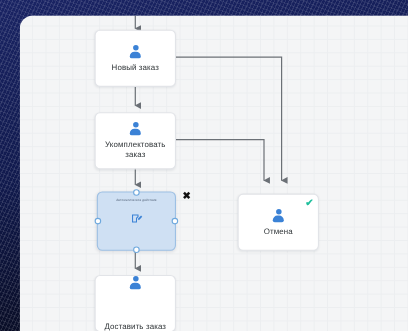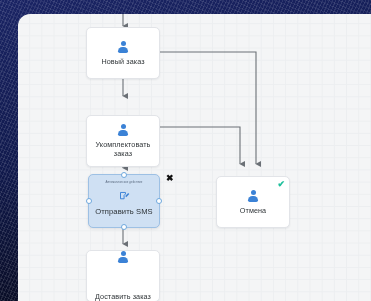--- a/index.html
+++ b/index.html
@@ -108,34 +108,33 @@
         <path d="M142,38 L238,38 L238,150" marker-end="url(#arw)"></path>
         <path d="M142,113 L222,113 L222,150" marker-end="url(#arw)"></path>
       </g>
     </svg>
 
     <div class="node" style="left:68px;top:13px;width:74px;height:52px;">
       <span class="person glyph"></span>
       <span class="nlabel">Новый заказ</span>
     </div>
 
-    <div class="node" style="left:68px;top:88px;width:74px;height:52px;margin-top:13px;">
+    <div class="node" style="left:68px;top:88px;width:74px;height:52px;">
       <span class="person glyph"></span>
       <span class="nlabel">Укомплектовать заказ</span>
     </div>
 
     <div class="node sel" style="left:70px;top:160px;width:72px;height:54px;">
       <span class="microlabel">Автоматическое действие</span>
       <span class="editicon glyph">
         <svg viewBox="0 0 16 16" width="11" height="12">
           <path d="M2.2 1.4 h7.2 l0 2.2 l-2.0 2.0 v5.0 h-5.2 z" fill="none" stroke="#3b82d6" stroke-width="1.4"></path>
           <path d="M9.0 6.6 l4.4 -4.4 l1.6 1.6 l-4.4 4.4 z" fill="#3b82d6"></path>
         </svg>
       </span>
-      <span class="nlabel">Отправить SMS</span>
       <span class="handle h-top"></span>
       <span class="handle h-bot"></span>
       <span class="handle h-left"></span>
       <span class="handle h-right"></span>
     </div>
 
     <div class="delete-btn" style="left:148px;top:160px;">✖</div>
 
     <div class="node" style="left:198px;top:162px;width:74px;height:52px;">
       <span class="check">✔</span>

